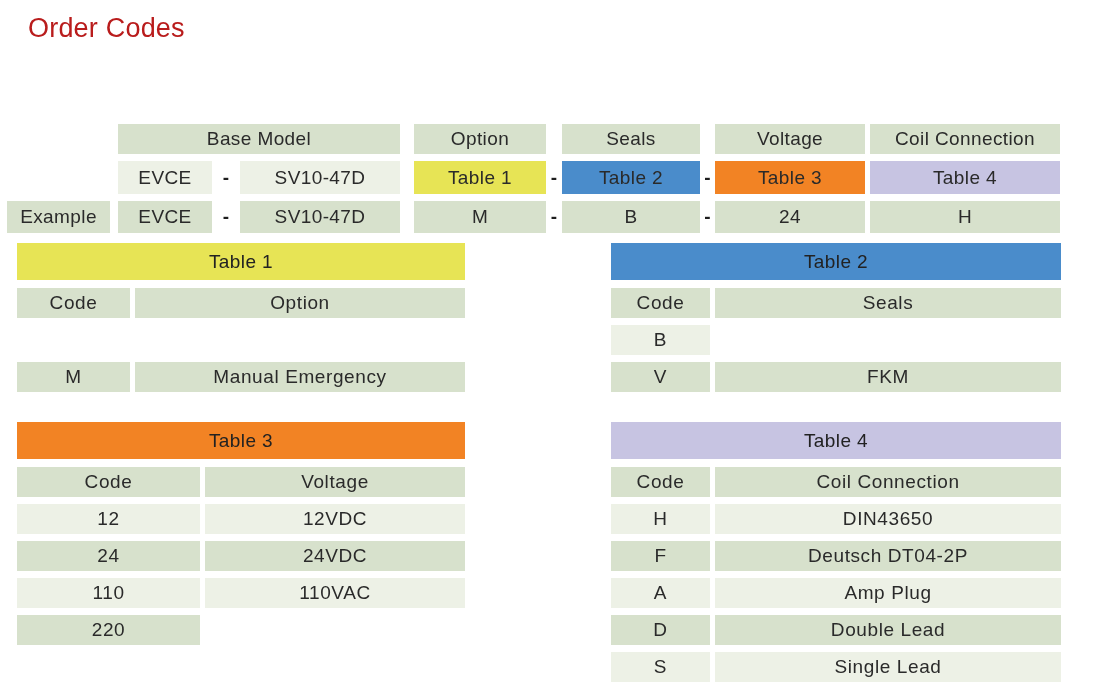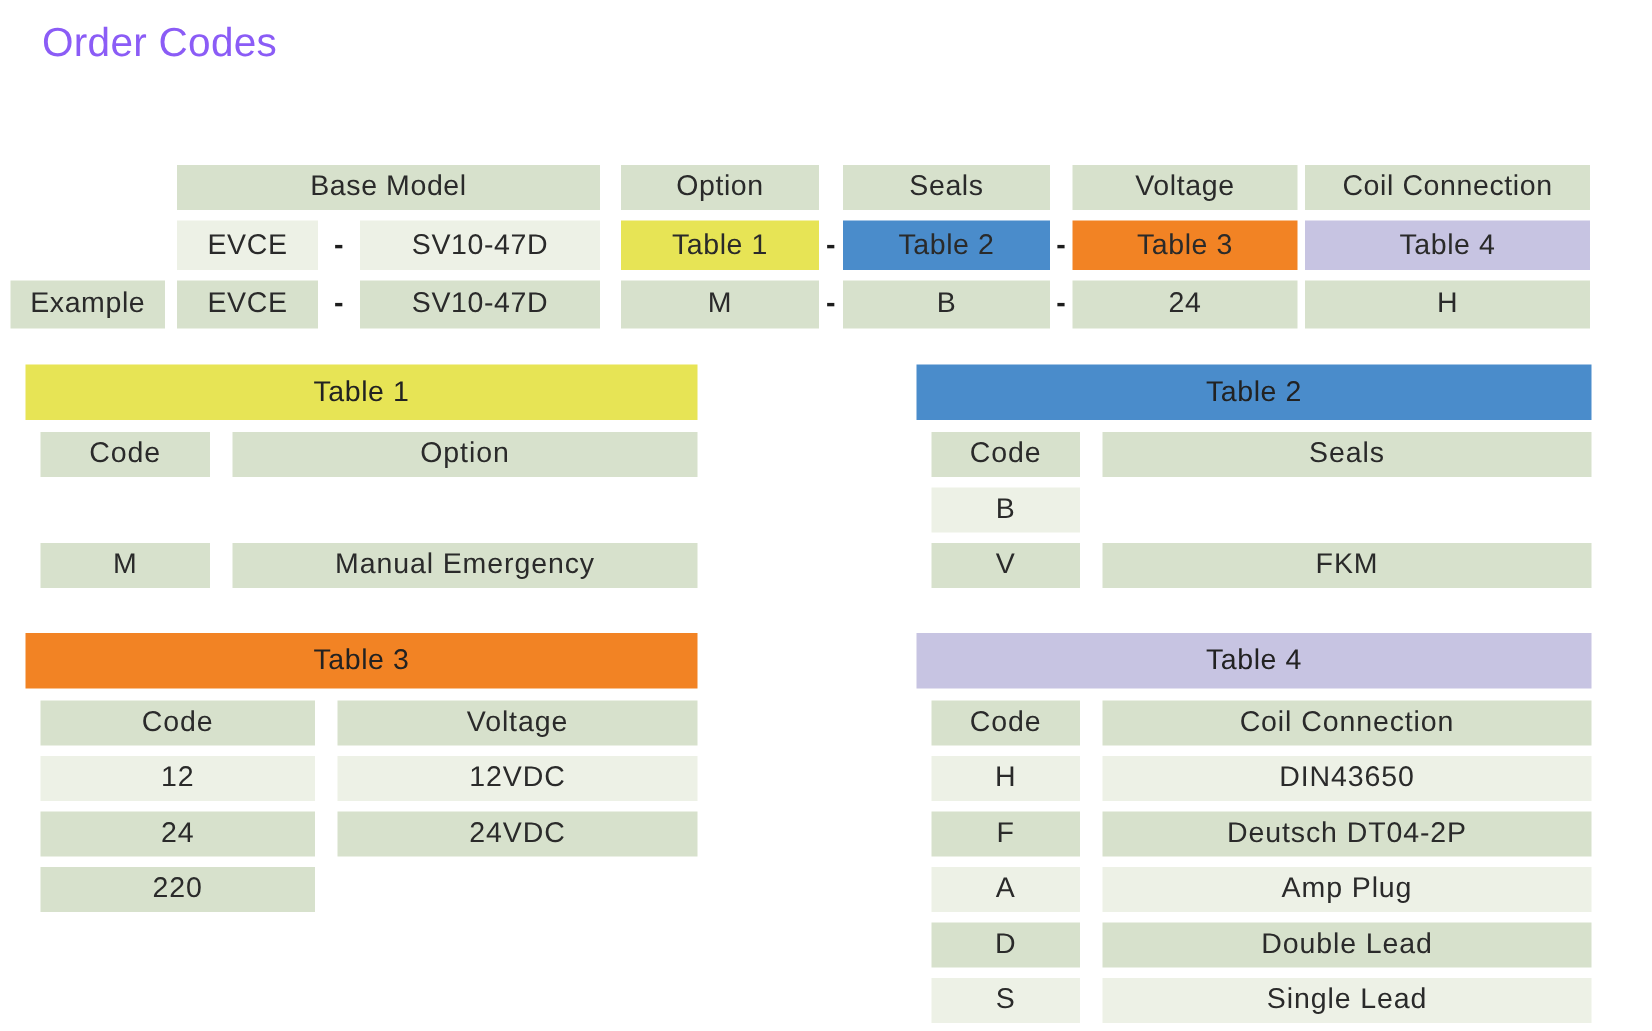--- a/index.html
+++ b/index.html
@@ -7,43 +7,43 @@
   body {
     width: 1101px; height: 687px;
     background: #ffffff;
     font-family: "Liberation Sans", "DejaVu Sans", sans-serif;
     color: #2a2a2a;
     position: relative;
     overflow: hidden;
   }
   .page-title {
     position: absolute; left: 28px; top: 13px;
-    font-size: 27px; font-weight: 500; color: #8b5cf6; letter-spacing: .2px;
+    font-size: 27px; font-weight: 500; color: #b91c1c; letter-spacing: .2px;
   }
   
   .order-grid {
-    position: absolute; left: 7px; top: 110px;
+    position: absolute; left: 7px; top: 124px;
     display: grid;
     grid-template-columns: 103px 8px 94px 28px 160px 14px 132px 16px 138px 15px 150px 5px 190px;
     grid-template-rows: 30px 7px 33px 7px 32px;
     font-size: 19px;
   }
   .cell { display: flex; align-items: center; justify-content: center; letter-spacing: .4px; }
   .sage { background: #d7e1cc; }
   .lite { background: #edf1e6; }
   .dash { font-weight: 700; color: #1d1d1d; }
   
   .btable { position: absolute; font-size: 19px; }
   .tbar {
     height: 37px; margin-bottom: 8px;
     display: flex; align-items: center; justify-content: center;
     letter-spacing: .4px; color: #222;
   }
   .trow { display: flex; gap: 5px; height: 30px; margin-bottom: 7px; }
-  .trow > div { display: flex; align-items: center; justify-content: center; letter-spacing: .6px; margin-left: 10px; }
+  .trow > div { display: flex; align-items: center; justify-content: center; letter-spacing: .6px; }
   .kcol { width: var(--kw); }
   .vcol { flex: 1; }
   #t1 { left: 17px;  top: 243px; width: 448px; --kw: 113px; }
   #t2 { left: 611px; top: 243px; width: 450px; --kw: 99px; }
   #t3 { left: 17px;  top: 422px; width: 448px; --kw: 183px; }
   #t4 { left: 611px; top: 422px; width: 450px; --kw: 99px; }
 </style>
 </head>
 <body>
 
@@ -116,20 +116,24 @@
   </div>
   <div class="trow">
     <div class="kcol lite">12</div>
     <div class="vcol lite">12VDC</div>
   </div>
   <div class="trow">
     <div class="kcol sage">24</div>
     <div class="vcol sage">24VDC</div>
   </div>
   <div class="trow">
+    <div class="kcol lite">110</div>
+    <div class="vcol lite">110VAC</div>
+  </div>
+  <div class="trow">
     <div class="kcol sage">220</div>
   </div>
 </div>
 
 <div class="btable" id="t4">
   <div class="tbar" style="background: rgb(199, 196, 226);">Table 4</div>
   <div class="trow">
     <div class="kcol sage">Code</div>
     <div class="vcol sage">Coil Connection</div>
   </div>

